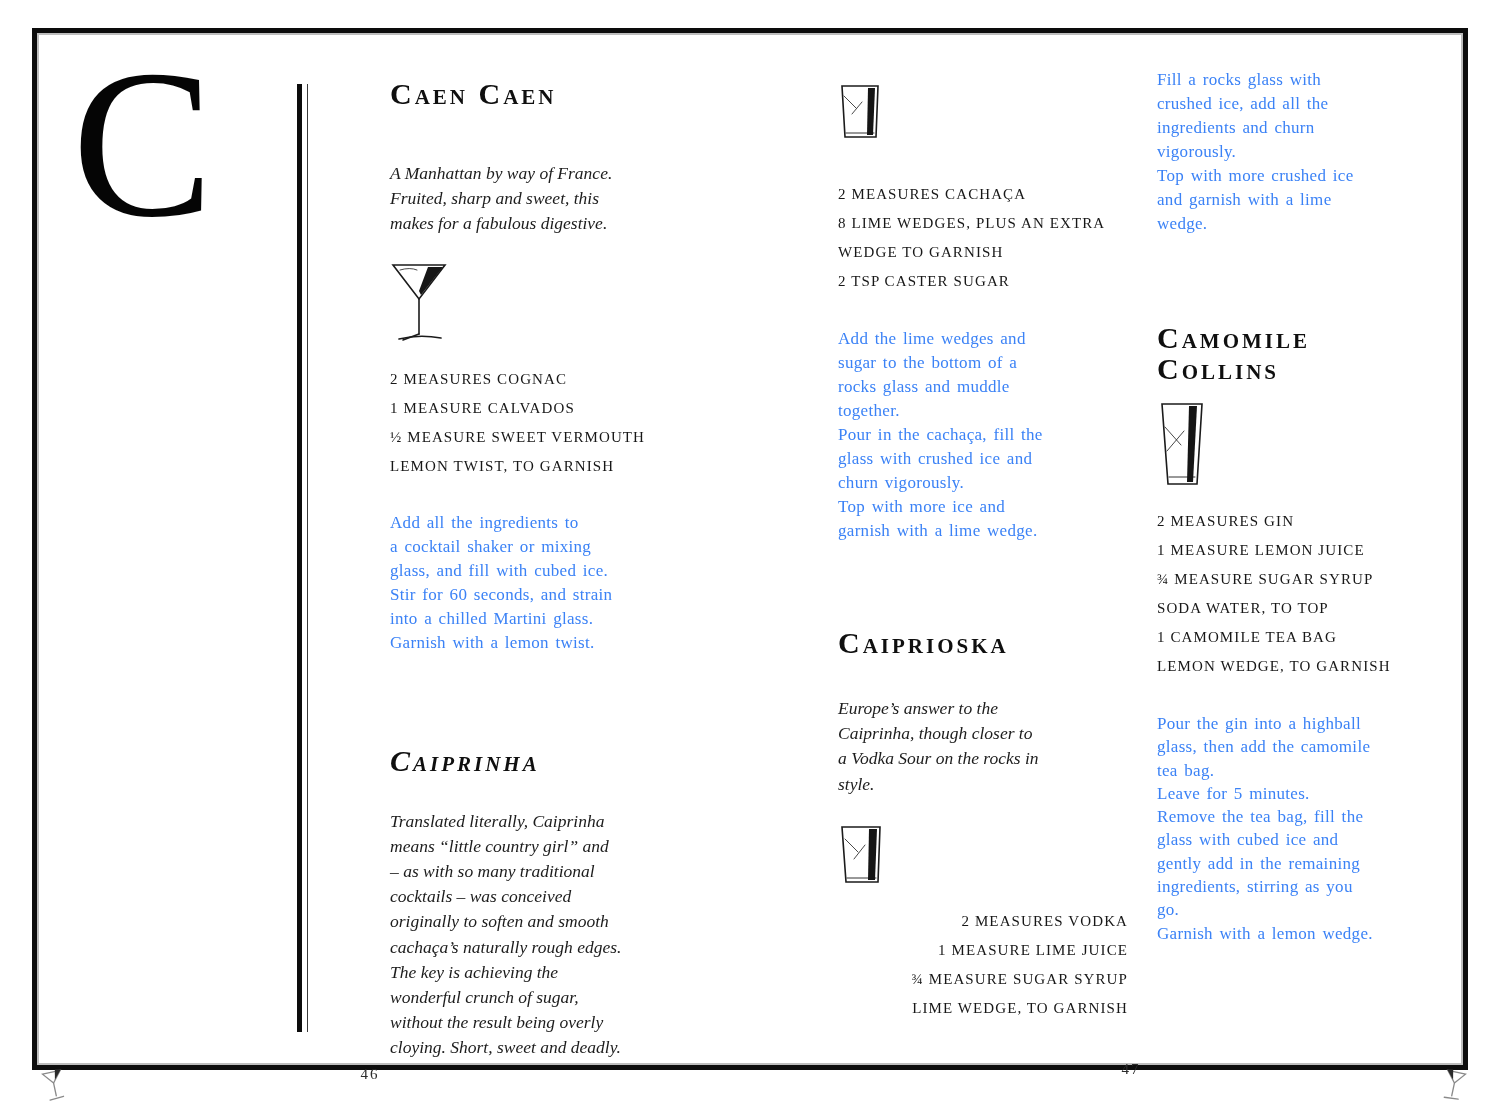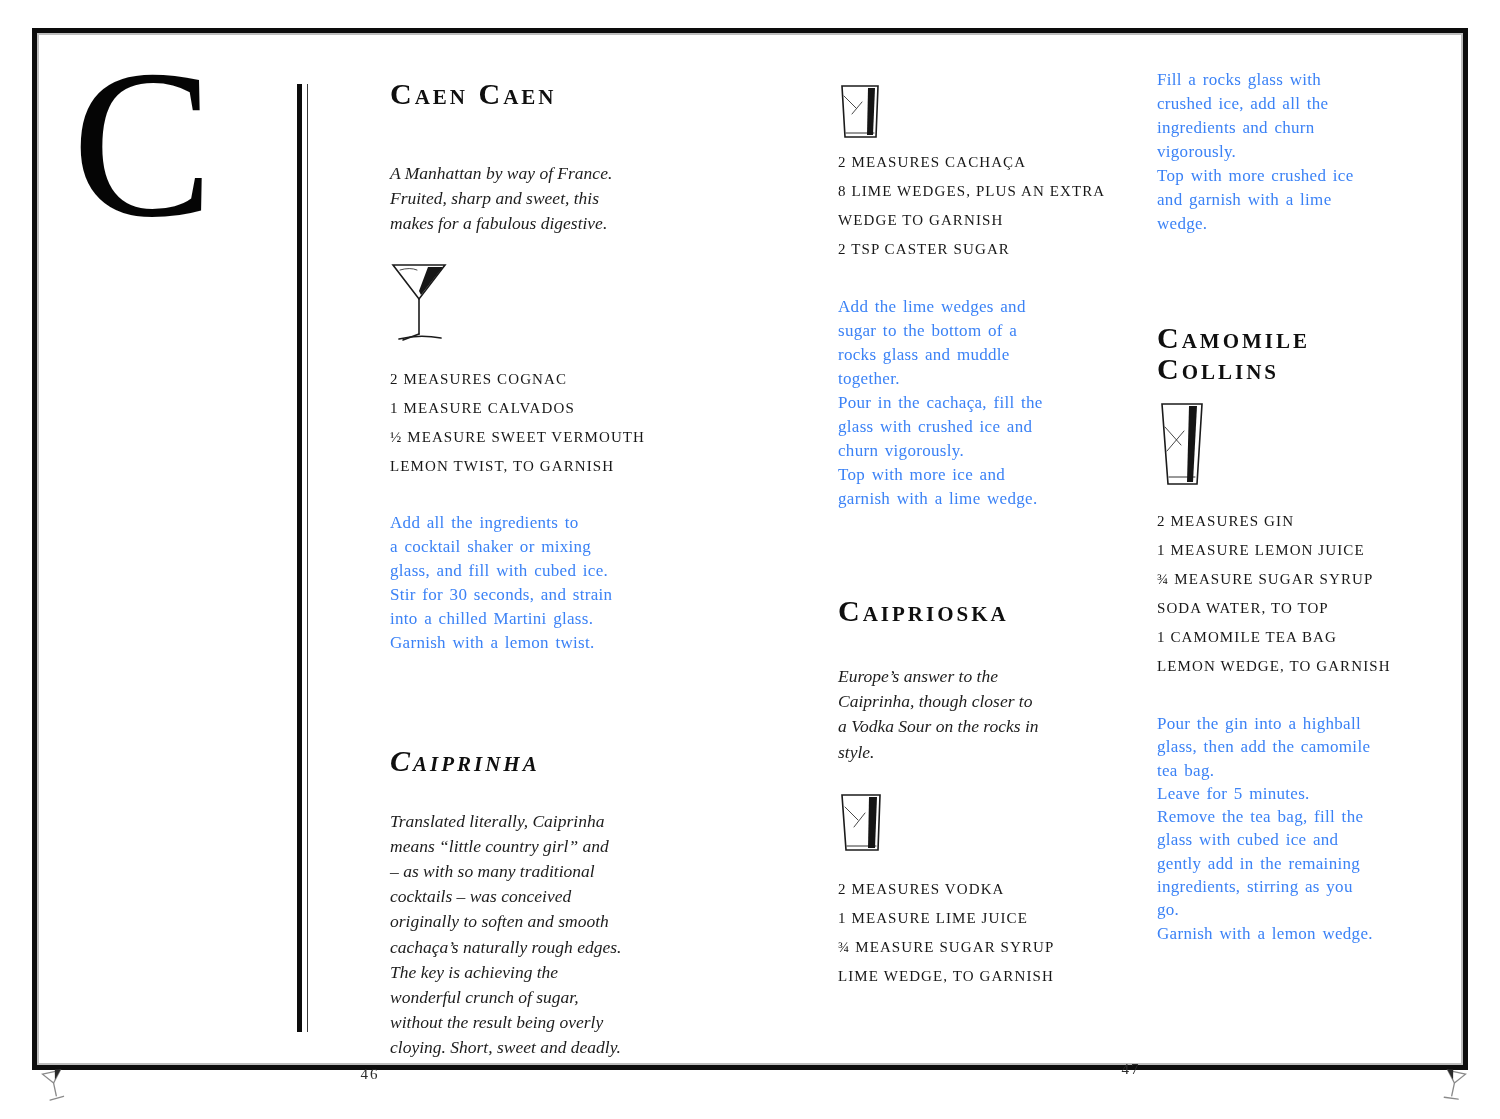--- a/index.html
+++ b/index.html
@@ -81,21 +81,21 @@
     </div>
 
     <div class="ing" style="margin-top:18px;">2 MEASURES COGNAC
 1 MEASURE CALVADOS
 ½ MEASURE SWEET VERMOUTH
 LEMON TWIST, TO GARNISH</div>
 
     <div class="method" style="margin-top:30px;">Add all the ingredients to
 a cocktail shaker or mixing
 glass, and fill with cubed ice.
-Stir for 30 seconds, and strain
+Stir for 60 seconds, and strain
 into a chilled Martini glass.
 Garnish with a lemon twist.</div>
 
     <div class="recipe-title" style="margin-top:90px;font-style:italic;">Caiprinha</div>
 
     <div class="desc" style="margin-top:33px;">Translated literally, Caiprinha
 means “little country girl” and
 – as with so many traditional
 cocktails – was conceived
 originally to soften and smooth
@@ -113,21 +113,21 @@
         <g fill="none" stroke="#1b1b1b" stroke-width="1.6" stroke-linecap="round">
           <path d="M4,2 L40,2 L38,53 L7,53 Z"></path>
           <path d="M6,12 L18,24" stroke-width="0.8"></path>
           <path d="M14,30 L24,18" stroke-width="0.8"></path>
           <path d="M8,49 L36,49" stroke-width="0.9"></path>
         </g>
         <path d="M30,4 L37,4 L35,51 L29,51 Z" fill="#151515"></path>
       </svg>
     </div>
 
-    <div class="ing" style="margin-top:8px;">2 MEASURES CACHAÇA
+    <div class="ing" style="margin-top:40px;">2 MEASURES CACHAÇA
 8 LIME WEDGES, PLUS AN EXTRA
 WEDGE TO GARNISH
 2 TSP CASTER SUGAR</div>
 
     <div class="method" style="margin-top:31px;">Add the lime wedges and
 sugar to the bottom of a
 rocks glass and muddle
 together.
 Pour in the cachaça, fill the
 glass with crushed ice and
@@ -147,21 +147,21 @@
         <g fill="none" stroke="#1b1b1b" stroke-width="1.6" stroke-linecap="round">
           <path d="M4,2 L42,2 L40,57 L8,57 Z"></path>
           <path d="M7,14 L20,27" stroke-width="0.8"></path>
           <path d="M16,34 L27,20" stroke-width="0.8"></path>
           <path d="M9,53 L38,53" stroke-width="0.9"></path>
         </g>
         <path d="M31,4 L39,4 L37,55 L30,55 Z" fill="#151515"></path>
       </svg>
     </div>
 
-    <div class="ing" style="margin-top:22px;">2 MEASURES VODKA
+    <div class="ing" style="margin-top:22px;text-align:right;">2 MEASURES VODKA
 1 MEASURE LIME JUICE
 ¾ MEASURE SUGAR SYRUP
 LIME WEDGE, TO GARNISH</div>
   </div>
 
   <div class="col" id="col3">
 
     <div class="method">Fill a rocks glass with
 crushed ice, add all the
 ingredients and churn

